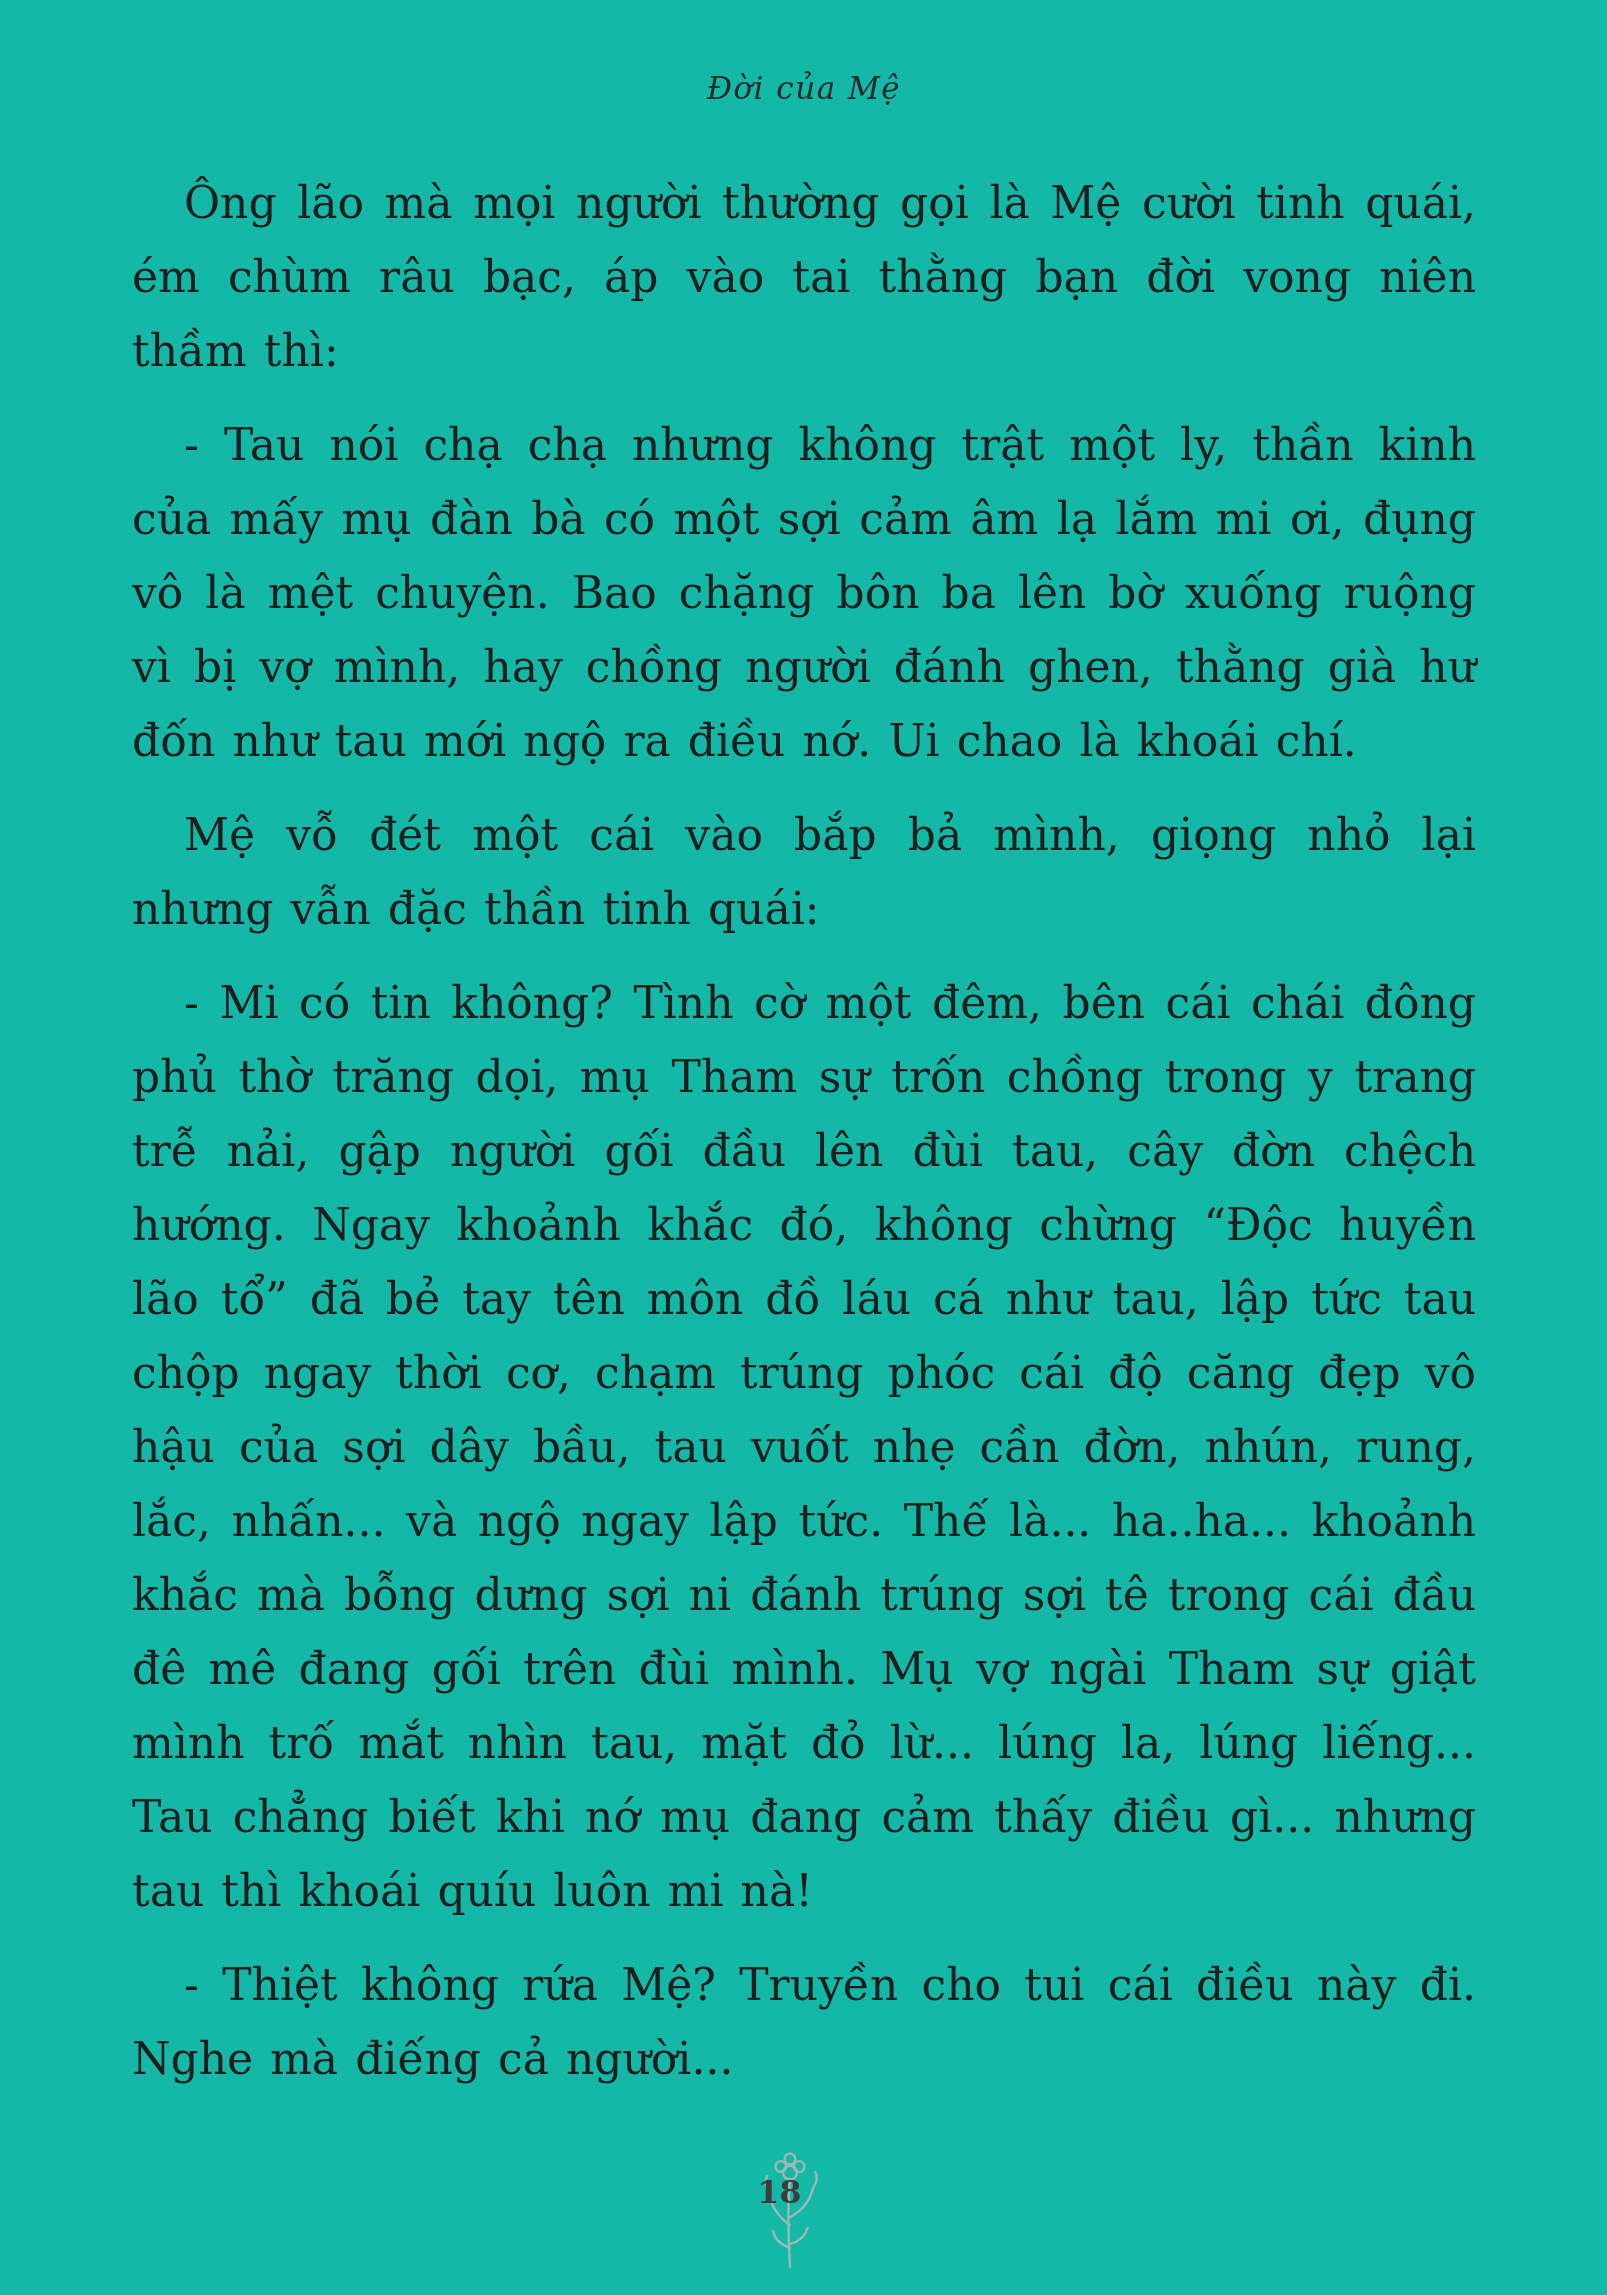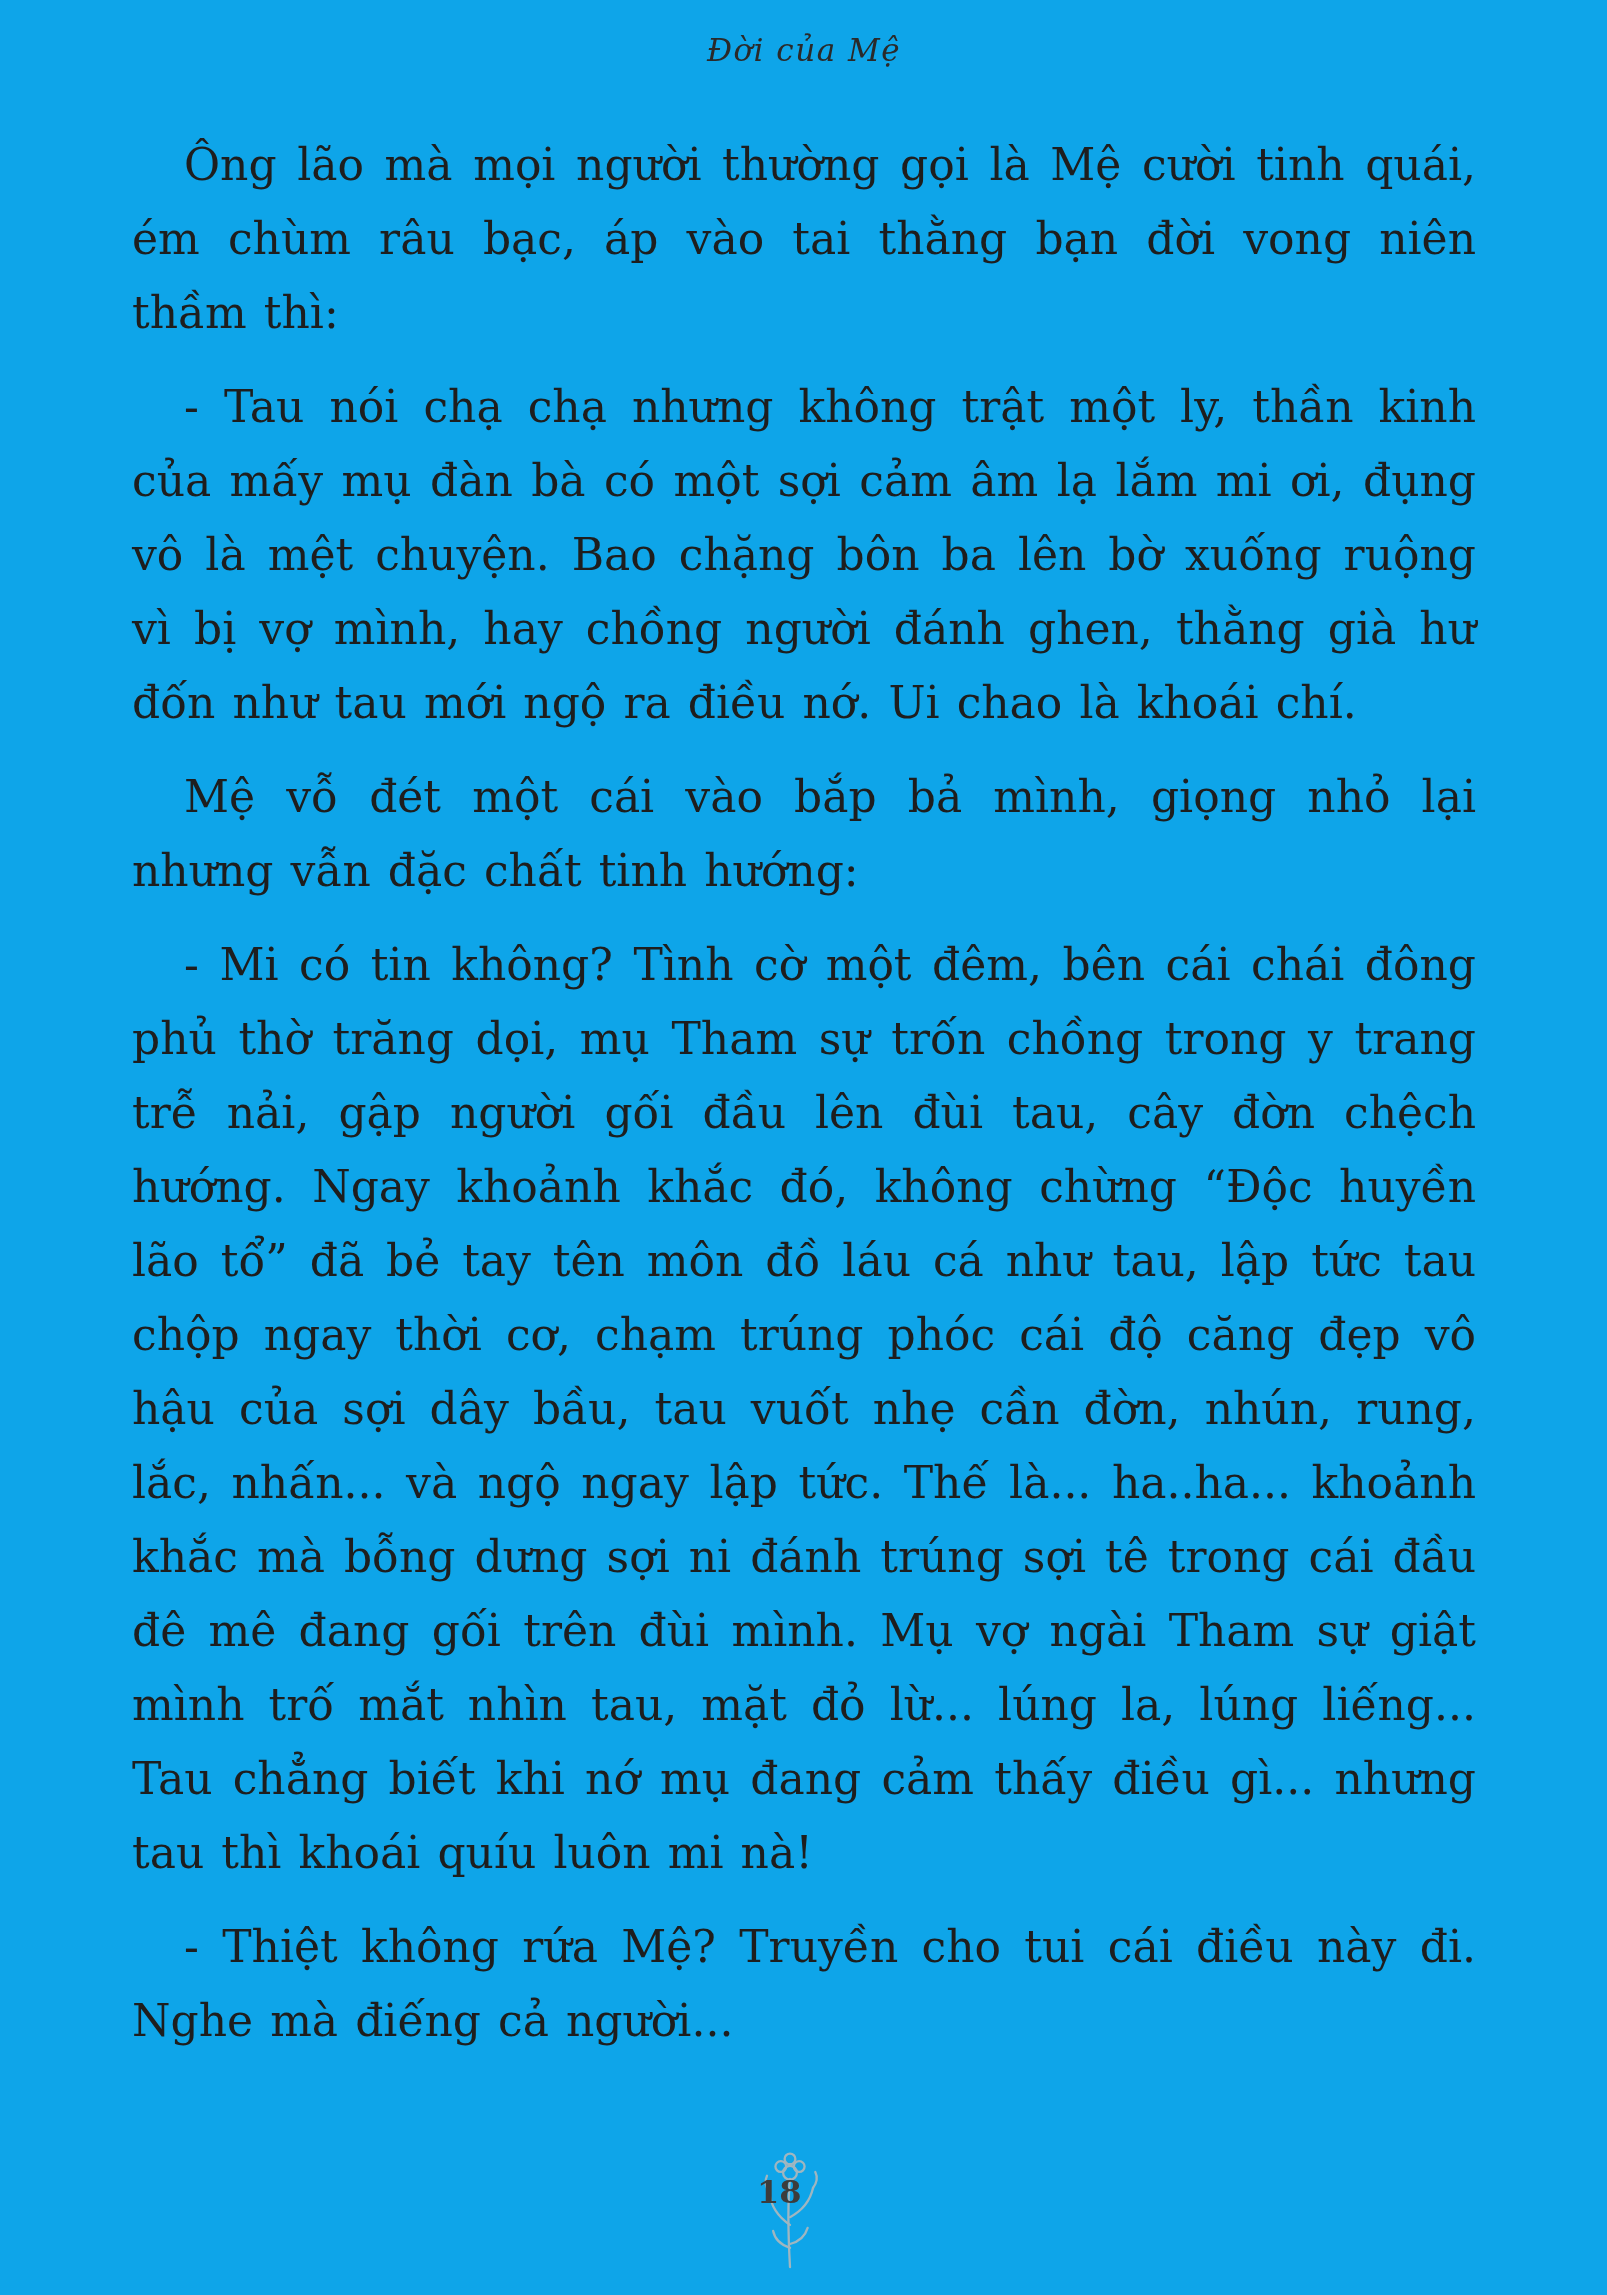--- a/index.html
+++ b/index.html
@@ -8,24 +8,24 @@
     width: 1608px;
     height: 2295px;
     background: #ffffff;
     overflow: hidden;
   }
 
   .page {
     position: relative;
     width: 1608px;
     height: 2295px;
-    background: #0ea5e9;
+    background: #14b8a6;
     font-family: "DejaVu Serif", "Liberation Serif", serif;
     color: #1e1e1e;
-    padding: 32px 132px 0 132px;
+    padding: 70px 132px 0 132px;
   }
 
   .running-header {
     text-align: center;
     font-style: italic;
     font-size: 31px;
     color: #2a2a2a;
     letter-spacing: 1.5px;
     font-family: "DejaVu Serif", cursive;
     margin-bottom: 60px;
@@ -75,21 +75,21 @@
 </head>
 <body>
 
 <div class="page">
 
   <div class="running-header">Đời của Mệ</div>
 
   <div class="body-text">
     <p>Ông lão mà mọi người thường gọi là Mệ cười tinh quái, ém chùm râu bạc, áp vào tai thằng bạn đời vong niên thầm thì:</p>
     <p>- Tau nói chạ chạ nhưng không trật một ly, thần kinh của mấy mụ đàn bà có một sợi cảm âm lạ lắm mi ơi, đụng vô là mệt chuyện. Bao chặng bôn ba lên bờ xuống ruộng vì bị vợ mình, hay chồng người đánh ghen, thằng già hư đốn như tau mới ngộ ra điều nớ. Ui chao là khoái chí.</p>
-    <p>Mệ vỗ đét một cái vào bắp bả mình, giọng nhỏ lại nhưng vẫn đặc chất tinh hướng:</p>
+    <p>Mệ vỗ đét một cái vào bắp bả mình, giọng nhỏ lại nhưng vẫn đặc thần tinh quái:</p>
     <p>- Mi có tin không? Tình cờ một đêm, bên cái chái đông phủ thờ trăng dọi, mụ Tham sự trốn chồng trong y trang trễ nải, gập người gối đầu lên đùi tau, cây đờn chệch hướng. Ngay khoảnh khắc đó, không chừng “Độc huyền lão tổ” đã bẻ tay tên môn đồ láu cá như tau, lập tức tau chộp ngay thời cơ, chạm trúng phóc cái độ căng đẹp vô hậu của sợi dây bầu, tau vuốt nhẹ cần đờn, nhún, rung, lắc, nhấn... và ngộ ngay lập tức. Thế là... ha..ha... khoảnh khắc mà bỗng dưng sợi ni đánh trúng sợi tê trong cái đầu đê mê đang gối trên đùi mình. Mụ vợ ngài Tham sự giật mình trố mắt nhìn tau, mặt đỏ lừ... lúng la, lúng liếng... Tau chẳng biết khi nớ mụ đang cảm thấy điều gì... nhưng tau thì khoái quíu luôn mi nà!</p>
     <p>- Thiệt không rứa Mệ? Truyền cho tui cái điều này đi. Nghe mà điếng cả người...</p>
   </div>
 
   <div class="footer">
     <svg class="ornament" viewBox="0 0 120 160" fill="none" xmlns="http://www.w3.org/2000/svg">
       <g stroke="#b9b9b9" stroke-width="3" fill="none" stroke-linecap="round">
         <path d="M60 155 C58 120, 56 80, 60 40"></path>
         <path d="M60 100 C45 90, 35 75, 33 58"></path>
         <path d="M60 90 C75 82, 86 70, 90 52"></path>

